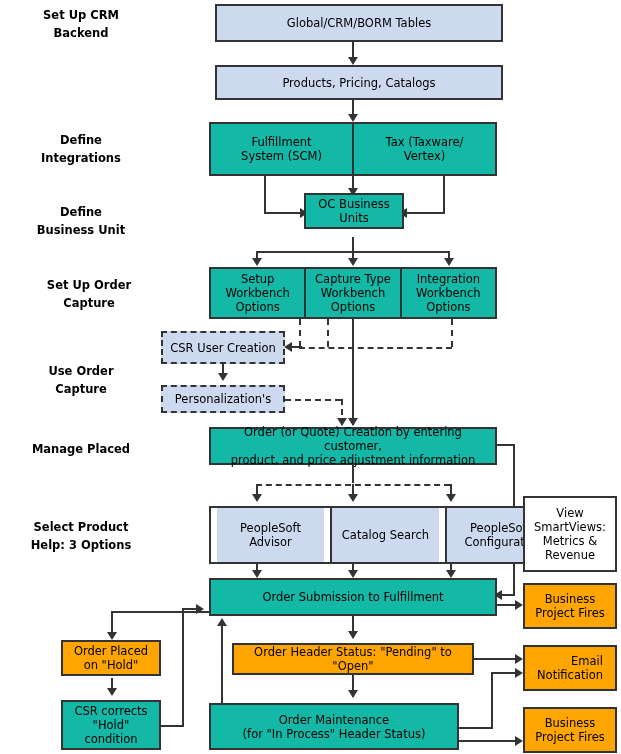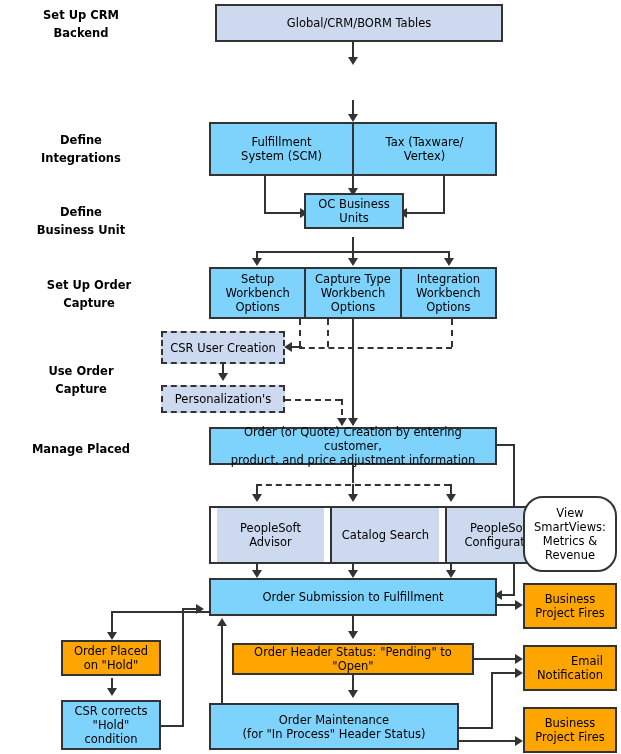--- a/index.html
+++ b/index.html
@@ -36,23 +36,23 @@
     align-items:center;
     justify-content:center;
     text-align:center;
     font-size:11.5px;
     line-height:14px;
     color:#000000;
     white-space:pre-line;
     padding:1px 3px;
   }
   .fill-light{ background:#ccd9ee;margin-left:6px; }
-  .fill-mid  { background:#7dd3fc; }
+  .fill-mid  { background:#14b8a6; }
   .fill-orange{ background:#ffa500; }
-  .fill-white{ background:#ffffff;border-radius:20px; }
+  .fill-white{ background:#ffffff; }
 
   .dashed{
     border:2px dashed #333333;
     background:#ccd9ee;
   }
 
   
   .rowgroup{
     position:absolute;
     box-sizing:border-box;
@@ -98,26 +98,29 @@
 Backend</div>
   <div class="stage-label" style="left:6px;  top:131px; width:150px;">Define
 Integrations</div>
   <div class="stage-label" style="left:6px;  top:203px; width:150px;">Define
 Business Unit</div>
   <div class="stage-label" style="left:14px;  top:276px; width:150px;">Set Up Order
 Capture</div>
   <div class="stage-label" style="left:6px;  top:362px; width:150px;">Use Order
 Capture</div>
   <div class="stage-label" style="left:6px;  top:440px; width:150px;">Manage Placed</div>
+  <div class="stage-label" style="left:6px;  top:518px; width:150px;">Select Product
+Help: 3 Options</div>
 
   <div class="box fill-light" style="left:209px; top:4px; width:288px; height:38px;">Global/CRM/BORM Tables</div>
 
   <div class="ln vl" style="left:352px; top:42px; height:20px;"></div>
   <div class="ar ar-d" style="left:348px; top:57px;"></div>
 
+  <div class="box fill-light" style="left:209px; top:65px; width:288px; height:35px;">Products, Pricing, Catalogs</div>
 
   <div class="ln vl" style="left:352px; top:100px; height:20px;"></div>
   <div class="ar ar-d" style="left:348px; top:114px;"></div>
 
   <div class="rowgroup" style="left:209px; top:122px; width:288px; height:54px;">
     <div class="cell fill-mid">Fulfillment
 System (SCM)</div>
     <div class="cell fill-mid">Tax (Taxware/
 Vertex)</div>
   </div>

